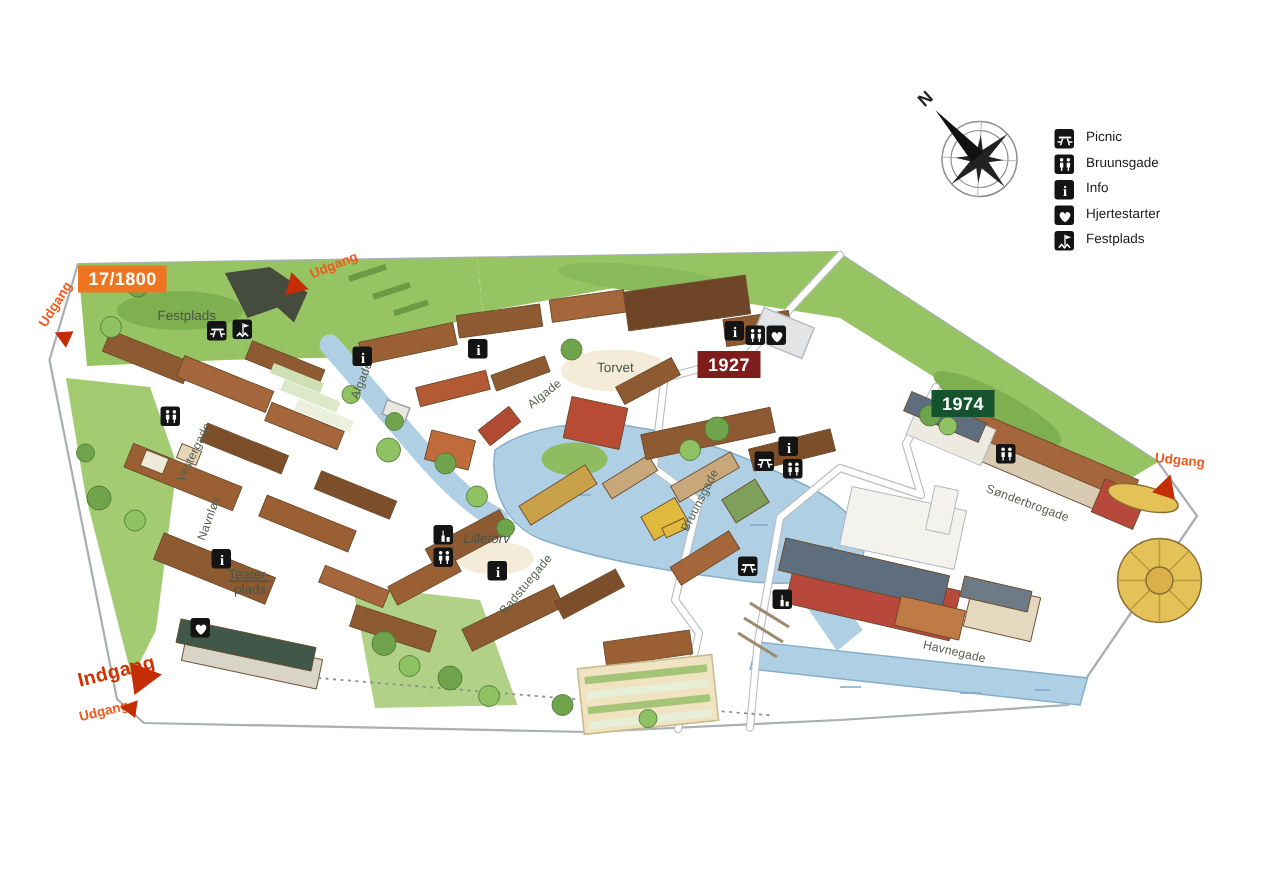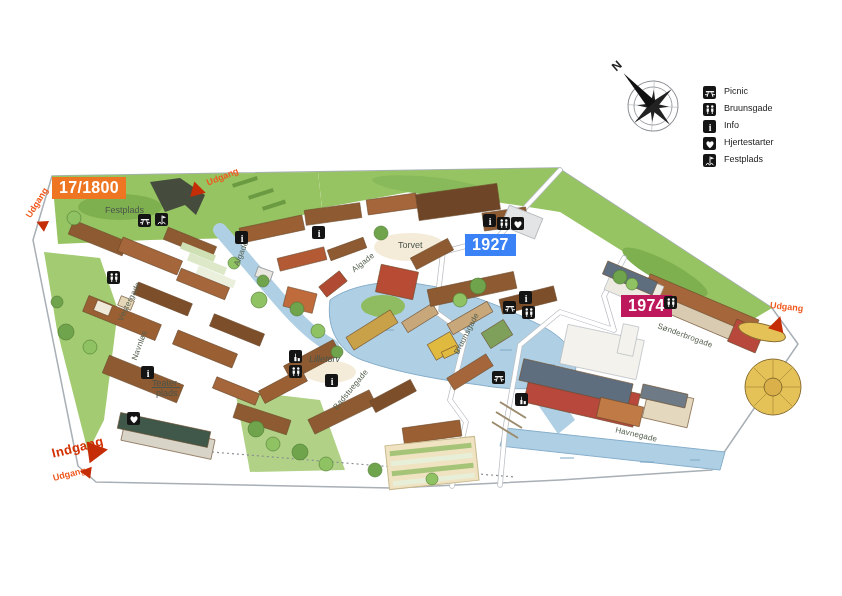--- a/index.html
+++ b/index.html
@@ -3,25 +3,25 @@
 <meta charset="utf-8">
 <style>
   html,body{margin:0;padding:0;background:#ffffff;}
   #stage{position:relative;width:842px;height:596px;background:#ffffff;overflow:hidden;
          font-family:"Liberation Sans",sans-serif;}
   #art{position:absolute;left:0;top:0;}
   
   .street{position:absolute;font-size:8px;color:#55604F;white-space:nowrap;
           transform-origin:center center;letter-spacing:.2px;}
   .place{position:absolute;font-size:9px;color:#4A554B;white-space:nowrap;text-align:center;}
-  .era{position:absolute;color:#fff;font-weight:bold;font-size:16px;padding:2px 7px;
+  .era{position:absolute;color:#fff;font-weight:bold;font-size:12px;padding:2px 7px;
        white-space:nowrap;letter-spacing:.3px;}
   .era-1800{background:#EE7623;}
-  .era-1927{background:#3b82f6;}
-  .era-1974{background:#be185d;margin-top:35px;}
+  .era-1927{background:#7f1d1d;}
+  .era-1974{background:#14532d;}
   
   .micon{position:absolute;width:13px;height:13px;background:#141414;border-radius:2px;
          display:flex;align-items:center;justify-content:center;}
   .micon svg{width:12px;height:12px;display:block;}
   
   .exit-label{position:absolute;color:#EF5A1F;font-size:9px;font-weight:bold;
               white-space:nowrap;transform-origin:left center;}
   .entrance-label{position:absolute;color:#D33000;font-size:13px;font-weight:bold;
                   white-space:nowrap;transform-origin:left center;letter-spacing:.3px;}
   .tri{position:absolute;width:0;height:0;}

